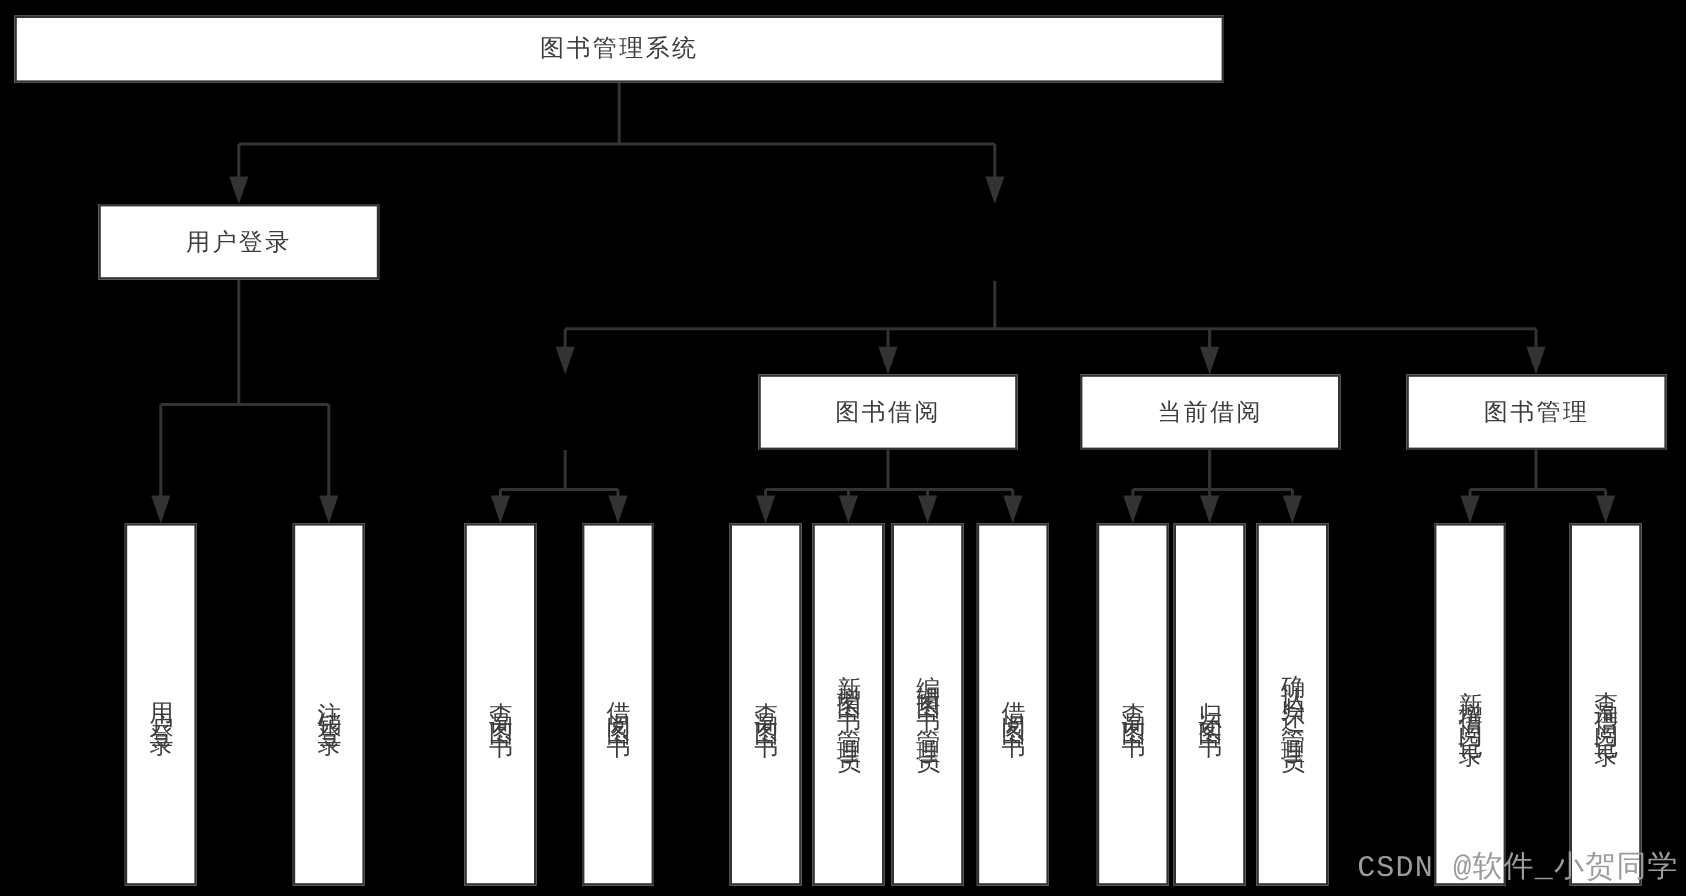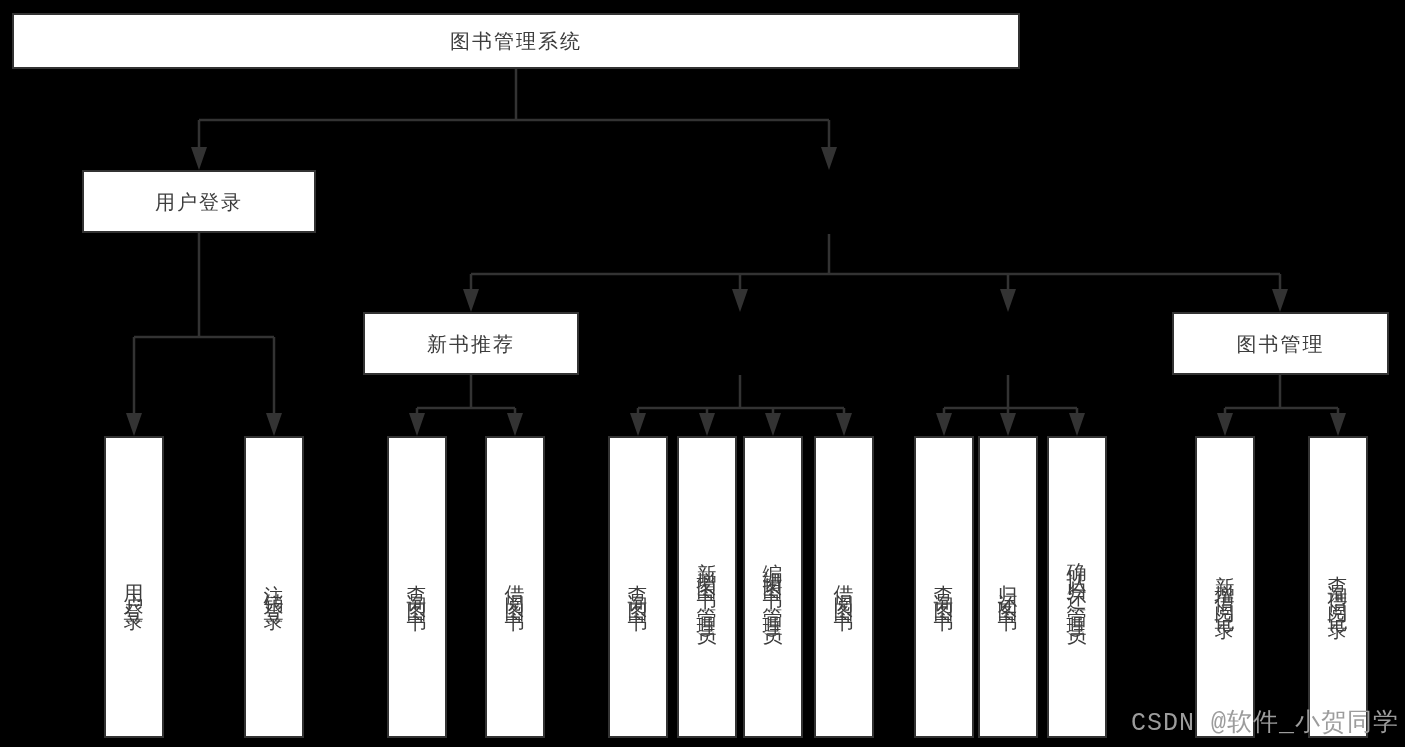--- a/index.html
+++ b/index.html
@@ -70,22 +70,25 @@
   </svg>
 
   <div class="node" style="left:12px;top:13px;width:1008px;height:56px;">
     <span>图书管理系统</span>
   </div>
 
   <div class="node" style="left:82px;top:170px;width:234px;height:63px;">
     <span>用户登录</span>
   </div>
 
-  <div class="node" style="left:363px;top:312px;width:216px;height:63px;">
-    <span>新书推荐</span>
+  <div class="node" style="left:632px;top:312px;width:216px;height:63px;">
+    <span>图书借阅</span>
+  </div>
+  <div class="node" style="left:900px;top:312px;width:217px;height:63px;">
+    <span>当前借阅</span>
   </div>
   <div class="node" style="left:1172px;top:312px;width:217px;height:63px;">
     <span>图书管理</span>
   </div>
 
   <div class="node leaf" style="left:104px;top:436px;width:60px;height:302px;">
     <span class="vlabel">用户登录</span>
   </div>
   <div class="node leaf" style="left:244px;top:436px;width:60px;height:302px;">
     <span class="vlabel">注销登录</span>

